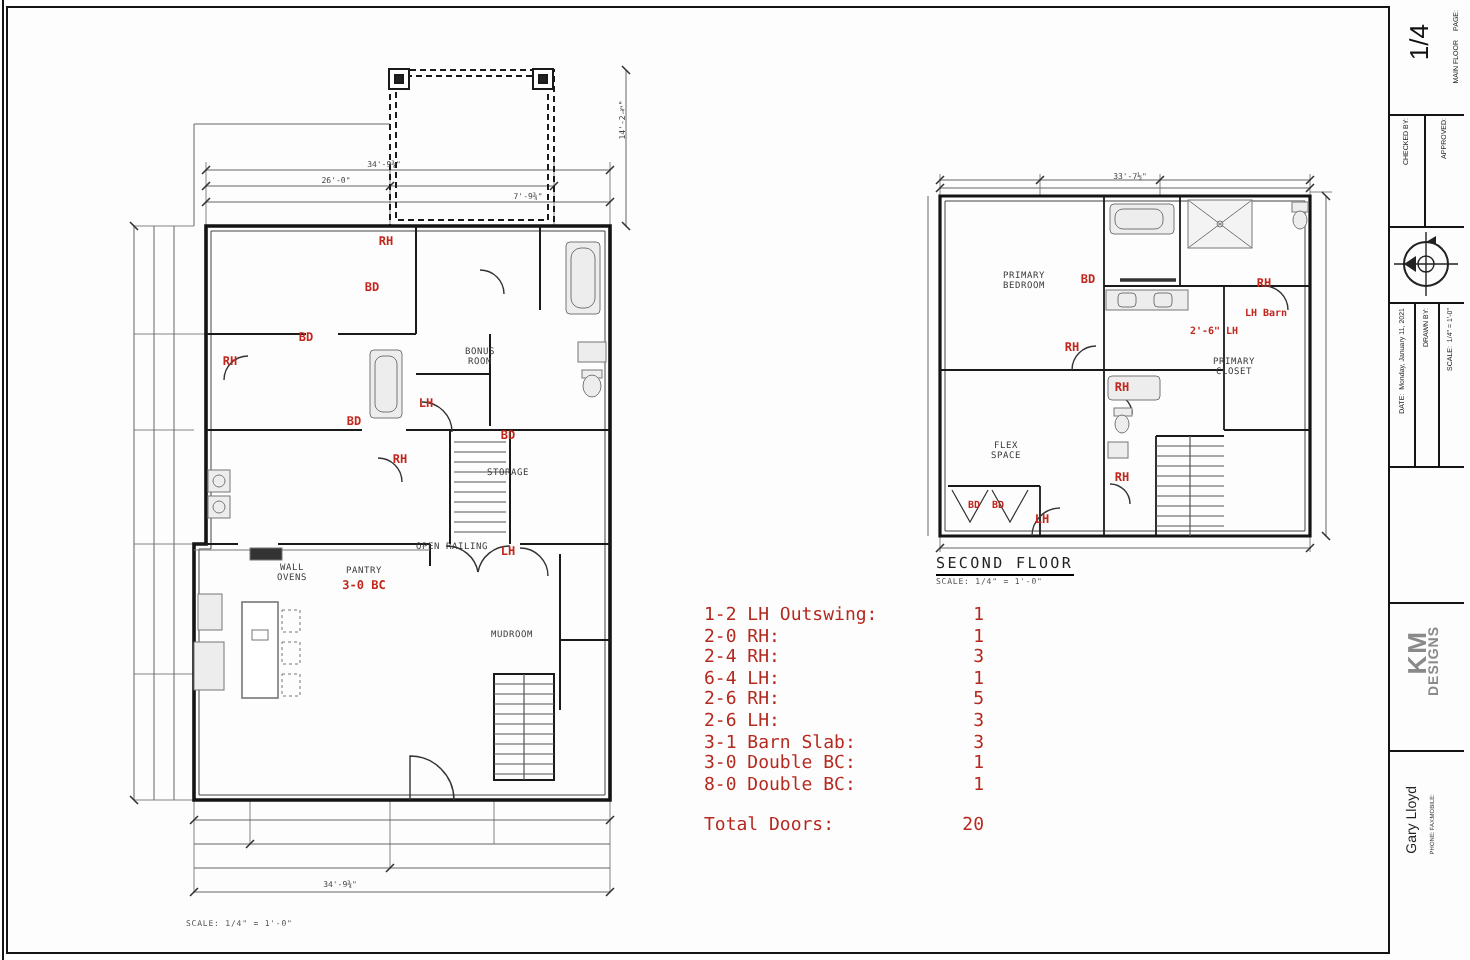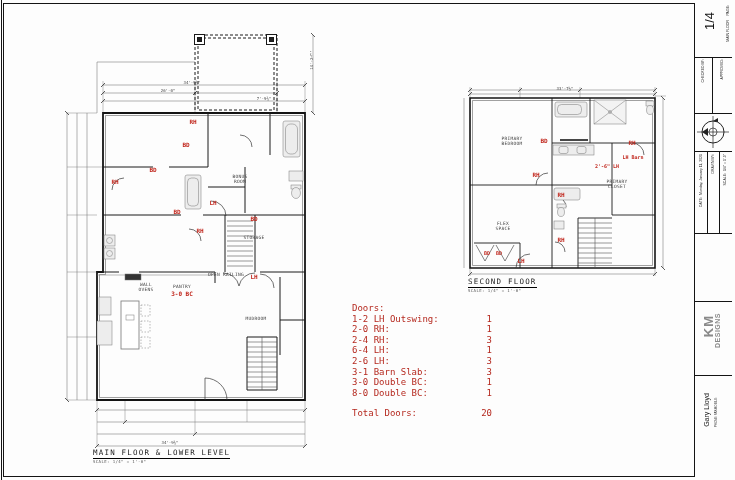--- a/index.html
+++ b/index.html
@@ -127,21 +127,20 @@
   <span class="lbl room" style="left:146px;top:287px;width:20px;">WALL OVENS</span>
   <span class="lbl room" style="left:226px;top:274px;width:50px;">OPEN RAILING</span>
   <span class="lbl room" style="left:256px;top:318px;width:36px;">MUDROOM</span>
 
   <span class="lbl dim" style="left:192px;top:82px;">34'-9¾"</span>
   <span class="lbl dim" style="left:168px;top:90px;">26'-0"</span>
   <span class="lbl dim" style="left:264px;top:98px;">7'-9¾"</span>
   <span class="lbl dim" style="left:170px;top:442px;">34'-9¾"</span>
   <span class="lbl dim vdim" style="left:311px;top:60px;">14'-2½"</span>
 
-  <span class="plan-title" style="left:93px;top:448px;">MAIN FLOOR &amp; LOWER LEVEL</span>
   <span class="plan-scale" style="left:93px;top:459px;">SCALE: 1/4" = 1'-0"</span>
 
   <svg style="left:460px;top:85px;" width="210" height="195" viewBox="0 0 210 195">
     <g stroke="#666" stroke-width="0.5" fill="none">
       <path d="M10,5 H195 M10,9 H195 M10,189 H195 M203,13 V183 M4,13 V183"></path>
       <path stroke-width="0.4" d="M10,2 V13 M60,2 V13 M120,2 V13 M195,2 V13 M195,11 H206 M10,183 V191 M195,183 V191"></path>
       <g stroke="#333" stroke-width="0.8">
         <path d="M8,7 l4,-4 M58,7 l4,-4 M118,7 l4,-4 M193,7 l4,-4 M8,11 l4,-4 M193,11 l4,-4 M8,191 l4,-4 M193,191 l4,-4 M201,11 l4,4 M201,181 l4,4"></path>
       </g>
     </g>
@@ -193,36 +192,39 @@
 
   <span class="lbl room" style="left:512px;top:141px;width:28px;">PRIMARY BEDROOM</span>
   <span class="lbl room" style="left:617px;top:184px;width:28px;">PRIMARY CLOSET</span>
   <span class="lbl room" style="left:503px;top:226px;width:20px;">FLEX SPACE</span>
   <span class="lbl dim" style="left:565px;top:88px;">33'-7½"</span>
 
   <span class="plan-title" style="left:468px;top:277px;">SECOND FLOOR</span>
   <span class="plan-scale" style="left:468px;top:288px;">SCALE: 1/4" = 1'-0"</span>
 
   <div class="schedule">
-    <div>Doors:</div>
     <div class="ds-row">
         <span>1-2 LH Outswing:</span>
         <span>1</span>
       </div>
     <div class="ds-row">
         <span>2-0 RH:</span>
         <span>1</span>
       </div>
     <div class="ds-row">
         <span>2-4 RH:</span>
         <span>3</span>
       </div>
     <div class="ds-row">
         <span>6-4 LH:</span>
         <span>1</span>
+      </div>
+    <div class="ds-row">
+        <span>2-6 RH:</span>
+        <span>5</span>
       </div>
     <div class="ds-row">
         <span>2-6 LH:</span>
         <span>3</span>
       </div>
     <div class="ds-row">
         <span>3-1 Barn Slab:</span>
         <span>3</span>
       </div>
     <div class="ds-row">

